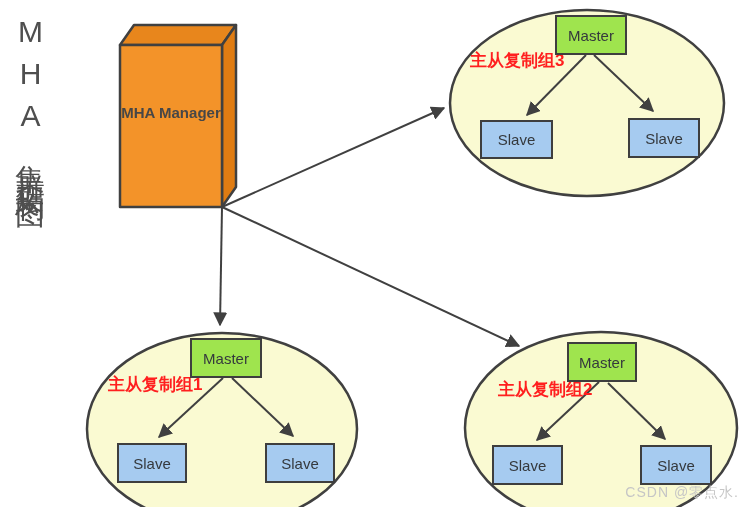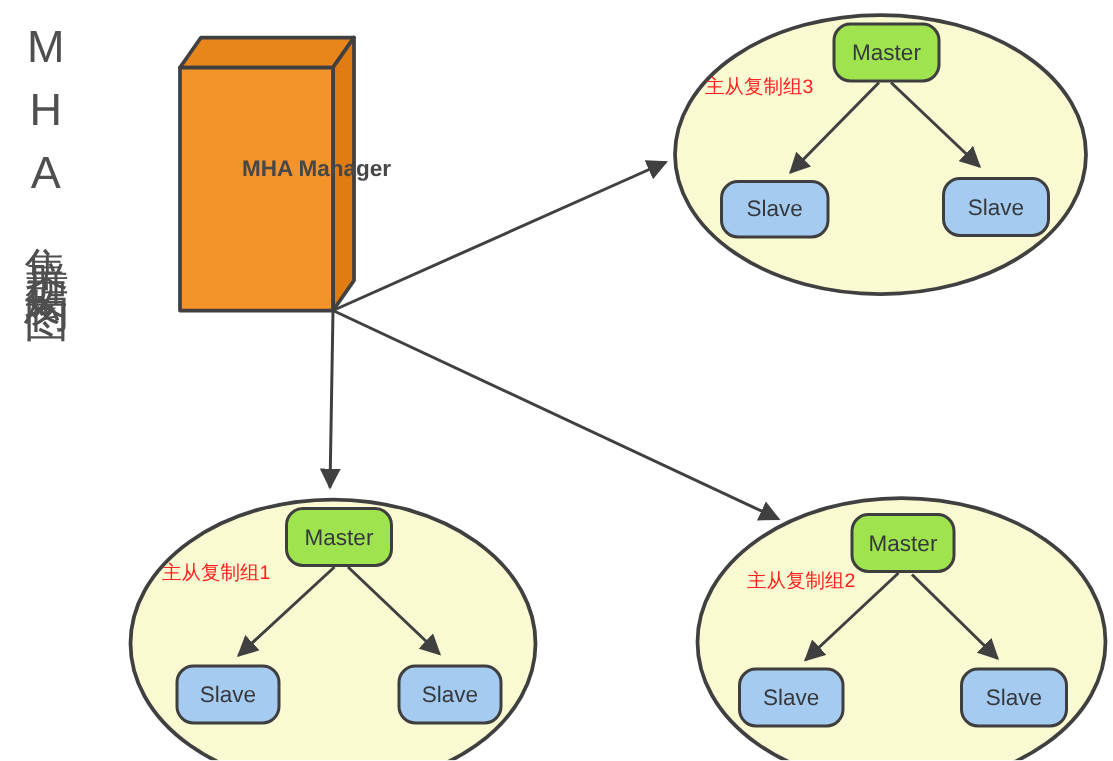--- a/index.html
+++ b/index.html
@@ -11,38 +11,37 @@
   .vtitle{
     position:absolute;left:9px;top:15px;
     writing-mode:vertical-lr;text-orientation:upright;
     font-size:30px;letter-spacing:9px;color:#4f4f4f;font-weight:500;
     white-space:nowrap;
   }
   .mgrlabel{
     position:absolute;left:120px;top:103px;width:102px;
     text-align:center;font-weight:bold;font-size:15px;line-height:1.3;
     color:#474747;
-    margin-left:40px;
   }
   .node{
     position:absolute;display:flex;align-items:center;justify-content:center;
-    border:2.5px solid #3e3e3e;border-radius:12px;box-sizing:border-box;
+    border:2.5px solid #3e3e3e;border-radius:0;box-sizing:border-box;
     font-size:15px;color:#35393d;
   }
   
   .m3{left:555px;top:15px;width:72px;height:40px;}
   .s3a{left:480px;top:120px;width:73px;height:39px;}
   .s3b{left:628px;top:118px;width:72px;height:40px;}
   .m1{left:190px;top:338px;width:72px;height:40px;}
   .s1a{left:117px;top:443px;width:70px;height:40px;}
   .s1b{left:265px;top:443px;width:70px;height:40px;}
   .m2{left:567px;top:342px;width:70px;height:40px;}
   .s2a{left:492px;top:445px;width:71px;height:40px;}
   .s2b{left:640px;top:445px;width:72px;height:40px;}
-  .grouplabel{position:absolute;font-size:13px;font-weight:normal;}
+  .grouplabel{position:absolute;font-size:17px;font-weight:bold;}
   .g1{left:108px;top:373px;}
   .g2{left:498px;top:378px;}
   .g3{left:470px;top:49px;}
   .watermark{
     position:absolute;right:3px;bottom:5px;font-size:14px;
     color:#c6c6c6;letter-spacing:1px;
   }
 </style>
 </head>
 <body>
@@ -94,14 +93,15 @@
   <div class="grouplabel g1" style="color: rgb(255, 31, 31); text-align: right;">主从复制组1</div>
   <div class="node m1" style="background: rgb(159, 228, 78);">Master</div>
   <div class="node s1a" style="background: rgb(166, 203, 240);">Slave</div>
   <div class="node s1b" style="background: rgb(166, 203, 240);">Slave</div>
 
   <div class="grouplabel g2" style="color: rgb(255, 31, 31);">主从复制组2</div>
   <div class="node m2" style="background: rgb(159, 228, 78);">Master</div>
   <div class="node s2a" style="background: rgb(166, 203, 240);">Slave</div>
   <div class="node s2b" style="background: rgb(166, 203, 240);">Slave</div>
 
+  <div class="watermark">CSDN @零点水.</div>
 
 </div>
 
 </body></html>

